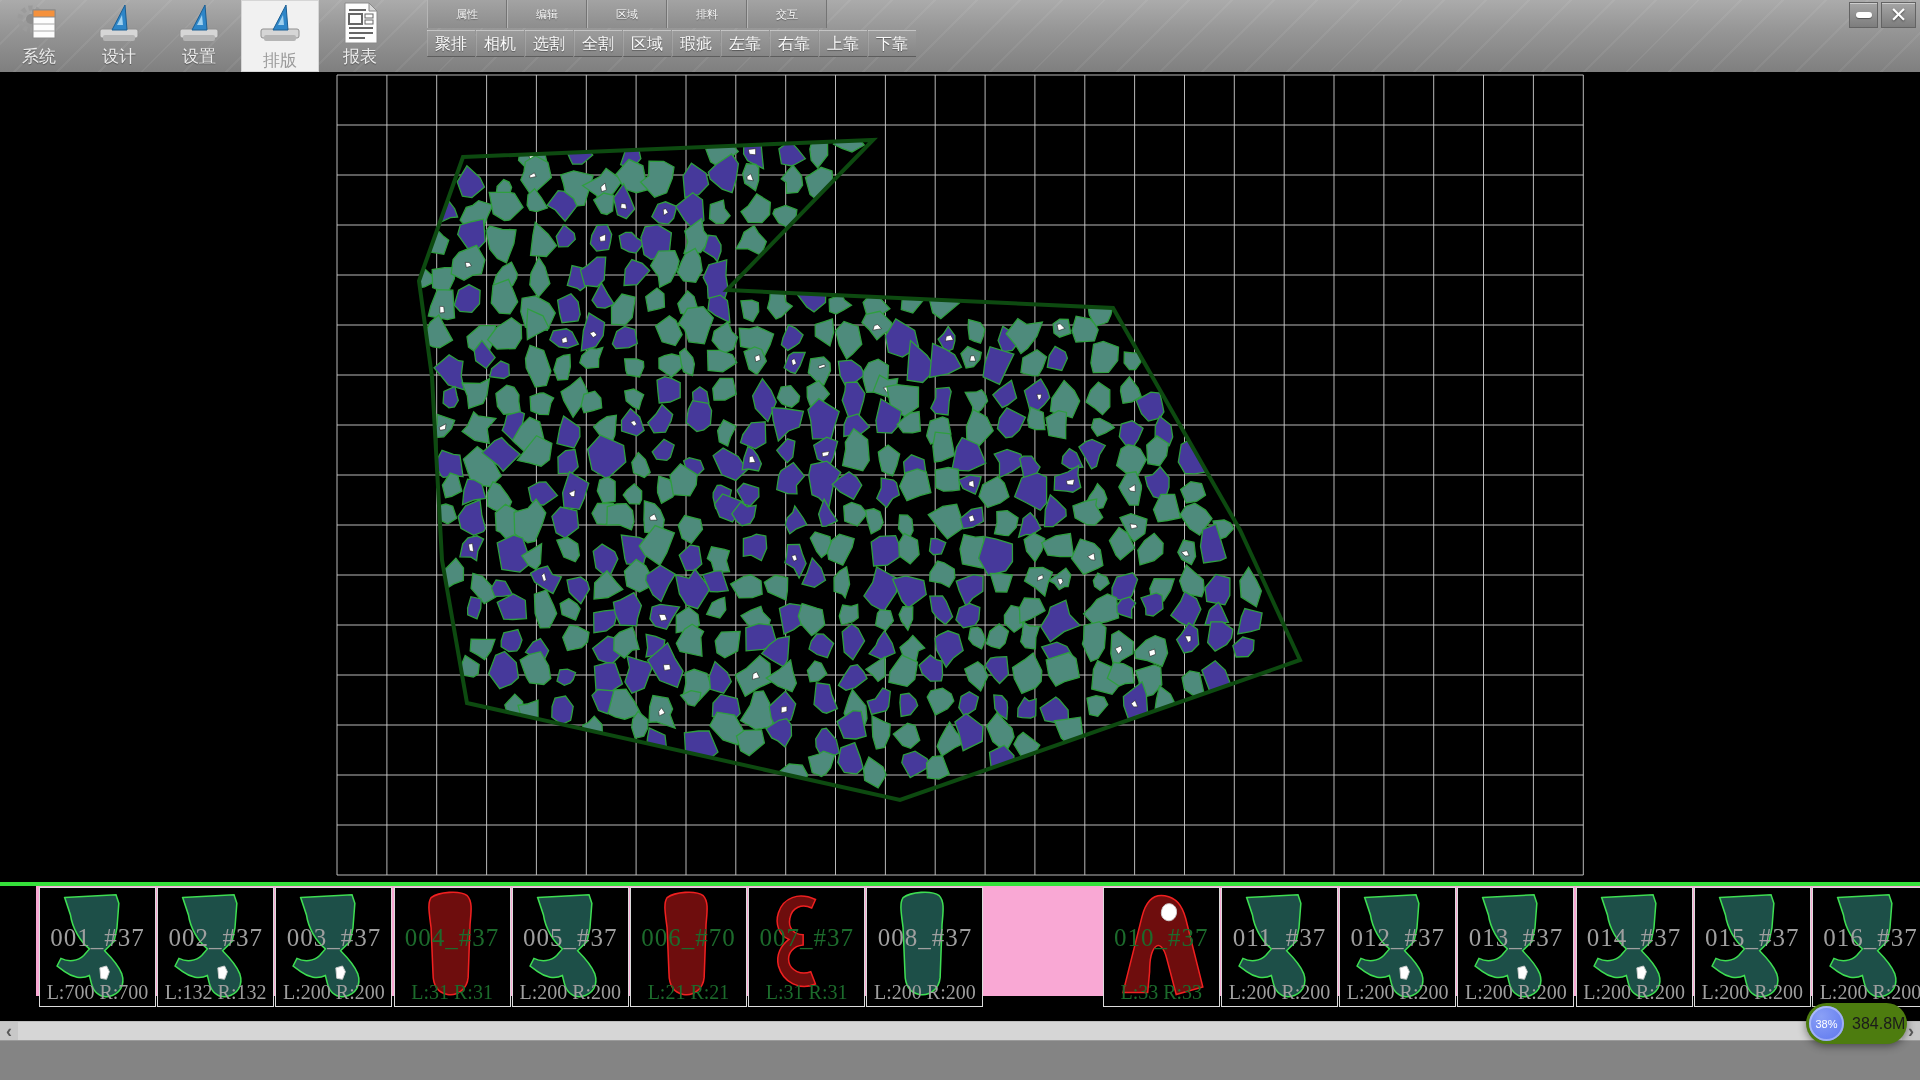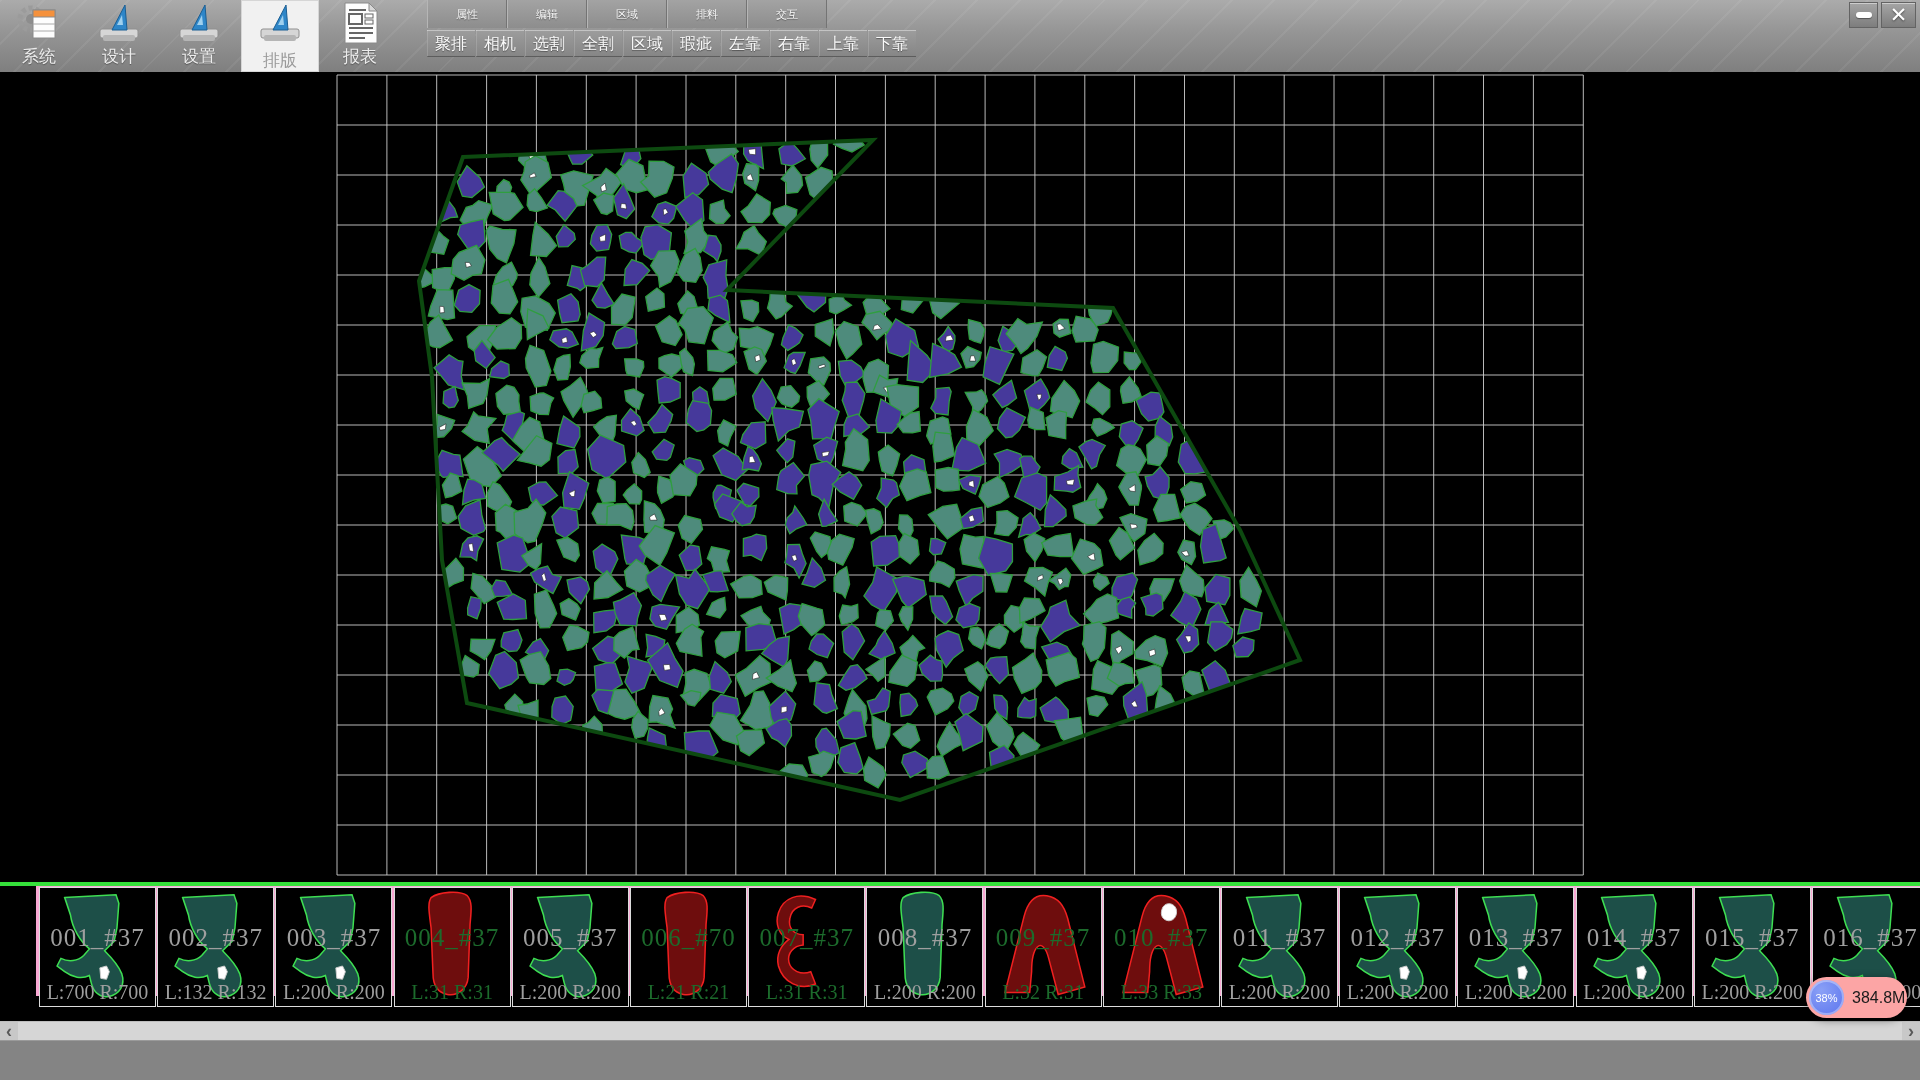--- a/index.html
+++ b/index.html
@@ -46,21 +46,21 @@
   .strip-line{position:absolute;left:0;top:882px;width:1920px;height:4px;background:#35e03a;z-index:5;}
   .parts-strip{position:absolute;left:0;top:886px;width:1920px;height:110px;background:#f9a8d4;z-index:5;margin-left:36px;}
   .part-box{position:absolute;top:1px;width:115px;height:118px;border:1px solid #dcdcdc;background:#000;overflow:hidden;}
   .part-box svg{position:absolute;left:4px;top:2px;}
   .part-id{position:absolute;left:0;right:0;top:36px;text-align:center;
     font-family:"Liberation Serif","DejaVu Serif",serif;font-size:25px;letter-spacing:1px;}
   .part-lr{position:absolute;left:0;right:0;bottom:2px;text-align:center;
     font-family:"Liberation Serif","DejaVu Serif",serif;font-size:20px;}
 
   
-  .mem-badge{position:absolute;left:1806px;top:977px;width:101px;height:41px;background:#fca5a5;
+  .mem-badge{position:absolute;left:1806px;top:1003px;width:101px;height:41px;background:#4d7c0f;
     border-radius:21px;display:flex;align-items:center;z-index:8;box-shadow:0 2px 8px rgba(0,0,0,.45);}
   .mem-circle{width:35px;height:35px;margin-left:3px;border-radius:50%;
     background:radial-gradient(circle at 35% 30%,#7d98f5,#4f6deb);
     display:flex;align-items:center;justify-content:center;
     color:#fff;font-size:11px;box-shadow:inset 0 0 0 2px rgba(255,255,255,.35);}
   .mem-size{margin-left:8px;color:#1b1b1b;font-size:16px;}
 
   
   .hscroll{position:absolute;left:0;top:1021px;width:1920px;height:19px;background:#d2d2d2;z-index:6;
     border-top:1px solid #bdbdbd;}
@@ -701,27 +701,20 @@
         <div class="part-id" style="color:#1c6b2c">007_#37</div>
         <div class="part-lr" style="color:#1c6b2c">L:31 R:31</div>
       </div>
       <div class="part-box" style="left: 830.4px;">
         <svg width="106" height="114" viewBox="0 0 100 120">
           <path d="M28,8 C36,2 58,0 66,6 C72,12 70,24 69,36 L67,92 C66,104 56,112 45,110 C35,108 30,100 30,88 L28,40 C26,24 24,14 28,8 Z" fill="#1d4f48" stroke="#3ede52" stroke-width="1.6"></path>
         </svg>
         <div class="part-id" style="color:#9f9f9f">008_#37</div>
         <div class="part-lr" style="color:#9f9f9f">L:200 R:200</div>
       </div>
-      <div class="part-box" style="left: 948.6px;">
-        <svg width="106" height="114" viewBox="0 0 100 120">
-          <path d="M10,108 L30,28 C34,12 42,4 54,6 C66,8 72,16 76,30 L94,102 L66,110 L56,72 C53,60 48,56 44,60 C40,64 38,74 38,86 L36,108 Z" fill="#6e0d0d" stroke="#f02020" stroke-width="1.6"></path>
-        </svg>
-        <div class="part-id" style="color:#1c6b2c">009_#37</div>
-        <div class="part-lr" style="color:#1c6b2c">L:32 R:31</div>
-      </div>
       <div class="part-box" style="left: 1066.8px;">
         <svg width="106" height="114" viewBox="0 0 100 120">
           <path d="M10,108 L30,28 C34,12 42,4 54,6 C66,8 72,16 76,30 L94,102 L66,110 L56,72 C53,60 48,56 44,60 C40,64 38,74 38,86 L36,108 Z" fill="#6e0d0d" stroke="#f02020" stroke-width="1.6"></path>
           <path d="M52,18 C56,12 64,14 66,20 C68,28 62,34 56,32 C50,30 49,24 52,18 Z" fill="#ffffff" stroke="#cfcfcf" stroke-width="1"></path>
         </svg>
         <div class="part-id" style="color:#1c6b2c">010_#37</div>
         <div class="part-lr" style="color:#1c6b2c">L:33 R:33</div>
       </div>
       <div class="part-box" style="left: 1185px;">
         <svg width="106" height="114" viewBox="0 0 100 120">

